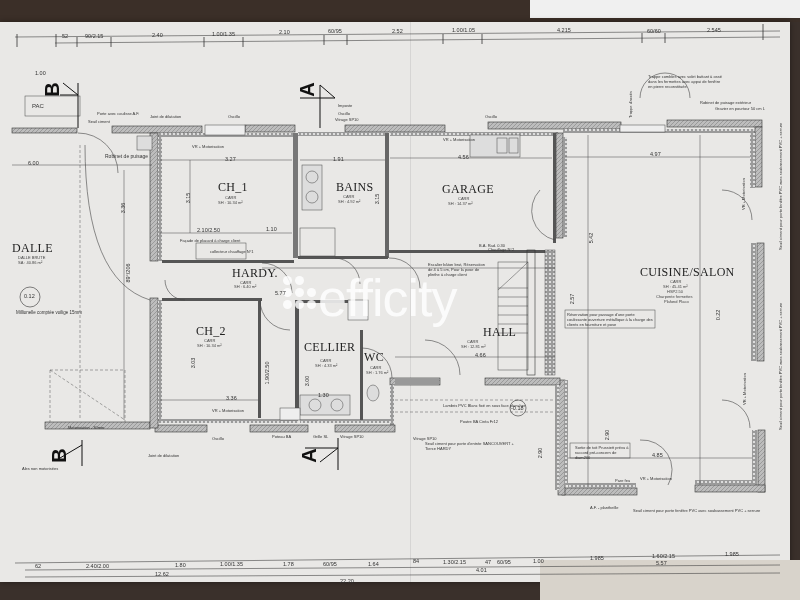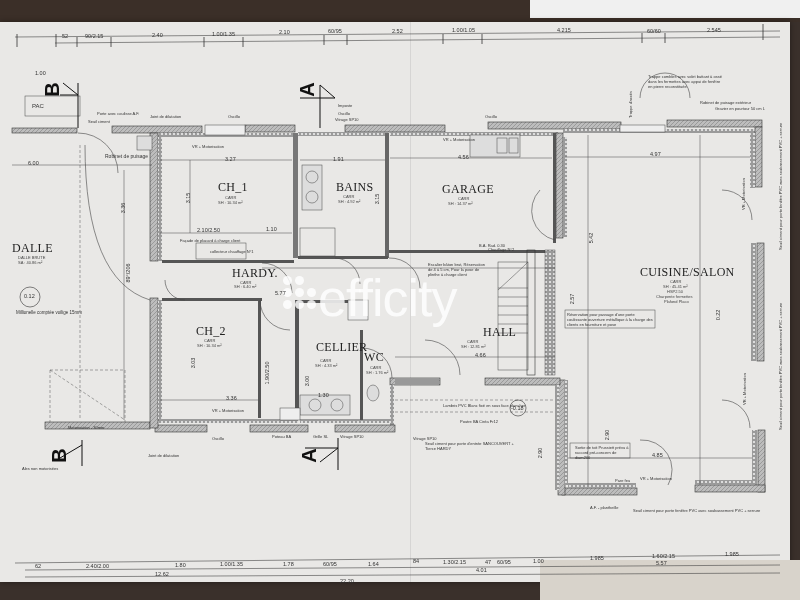--- a/index.html
+++ b/index.html
@@ -265,21 +265,21 @@
 <div class="sub" style="left:18px;top:260px;">SA : 40.86 m²</div>
 
 <div class="lbl room" style="left:232px;top:266px;">HARDY.</div>
 <div class="sub" style="left:240px;top:280px;">CARR</div>
 <div class="sub" style="left:234px;top:284px;">SH : 6.40 m²</div>
 
 <div class="lbl room" style="left:196px;top:324px;">CH_2</div>
 <div class="sub" style="left:204px;top:338px;">CARR</div>
 <div class="sub" style="left:197px;top:343px;">SH : 10.34 m²</div>
 
-<div class="lbl room" style="left:316px;top:340px;text-align:right;">CELLIER</div>
+<div class="lbl room" style="left:304px;top:340px;text-align:right;">CELLIER</div>
 <div class="sub" style="left:320px;top:358px;">CARR</div>
 <div class="sub" style="left:315px;top:363px;">SH : 4.33 m²</div>
 
 <div class="lbl room" style="left:364px;top:350px;">WC</div>
 <div class="sub" style="left:370px;top:365px;">CARR</div>
 <div class="sub" style="left:366px;top:370px;">SH : 1.76 m²</div>
 
 <div class="lbl room" style="left:451px;top:325px;margin-left:32px;">HALL</div>
 <div class="sub" style="left:467px;top:339px;">CARR</div>
 <div class="sub" style="left:461px;top:344px;">SH : 12.81 m²</div>

